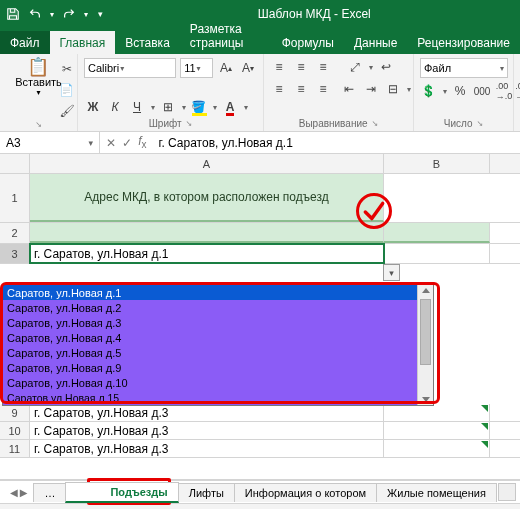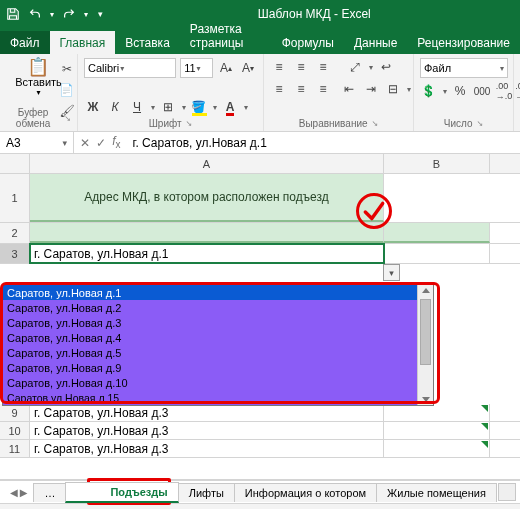--- a/index.html
+++ b/index.html
@@ -29,21 +29,21 @@
   .btn-large .drop { font-size: 8px; }
 
   .font-select, .size-select { background: #fff; border: 1px solid #c7c7c7; height: 20px; font-size: 11px; padding: 0 3px; display: inline-flex; align-items: center; }
   .rb-row { display: flex; align-items: center; gap: 4px; }
   .rb-col { display: flex; flex-direction: column; gap: 2px; }
   .rb-btn { min-width: 18px; height: 18px; display: inline-flex; align-items: center; justify-content: center; font-size: 12px; color: #444; }
   .drop-ar { font-size: 8px; margin-left: 1px; color: #666; }
 
   
   .fxbar { height: 22px; background: #fff; border-bottom: 1px solid #d4d4d4; display: flex; align-items: stretch; font-size: 12px; }
-  .namebox { width: 74px; border-right: 1px solid #d4d4d4; display: flex; align-items: center; padding: 0 6px; }
+  .namebox { width: 100px; border-right: 1px solid #d4d4d4; display: flex; align-items: center; padding: 0 6px; }
   .namebox .dd { margin-left: auto; font-size: 9px; color: #666; }
   .fxbtns { display: flex; align-items: center; gap: 6px; padding: 0 6px; color: #777; }
   .fxinput { flex: 1; display: flex; align-items: center; padding: 0 6px; }
 
   
   .grid-wrap { position: relative; background: #fff; height: 326px; border-bottom: 1px solid #d4d4d4; overflow: hidden; }
   .col-headers { position: absolute; left: 30px; top: 0; right: 0; height: 20px; background: #f3f3f3; border-bottom: 1px solid #d4d4d4; display: flex; font-size: 11px; color: #444; }
   .col-headers div { border-right: 1px solid #d4d4d4; display: flex; align-items: center; justify-content: center; }
   .colA { width: 354px; }
   .colB { width: 106px; }
@@ -139,21 +139,20 @@
         <span>Вставить</span>
         <span class="drop">▾</span>
       </div>
     </div>
     <div class="rb-col" style="position:absolute;left:58px;top:60px;gap:3px">
       <span class="rb-btn">✂</span>
       <span class="rb-btn">📄</span>
       <span class="rb-btn">🖌</span>
     </div>
     <div class="label">
-        <span>Буфер обмена</span>
         <span class="launcher">↘</span>
       </div>
   </div>
 
   <div class="ribbon-group" style="width:186px">
     <div class="rb-col" style="gap:20px">
       <div class="rb-row">
         <span class="font-select" style="width:96px">
             <span>Calibri</span>
             <span class="drop-ar">▾</span>

